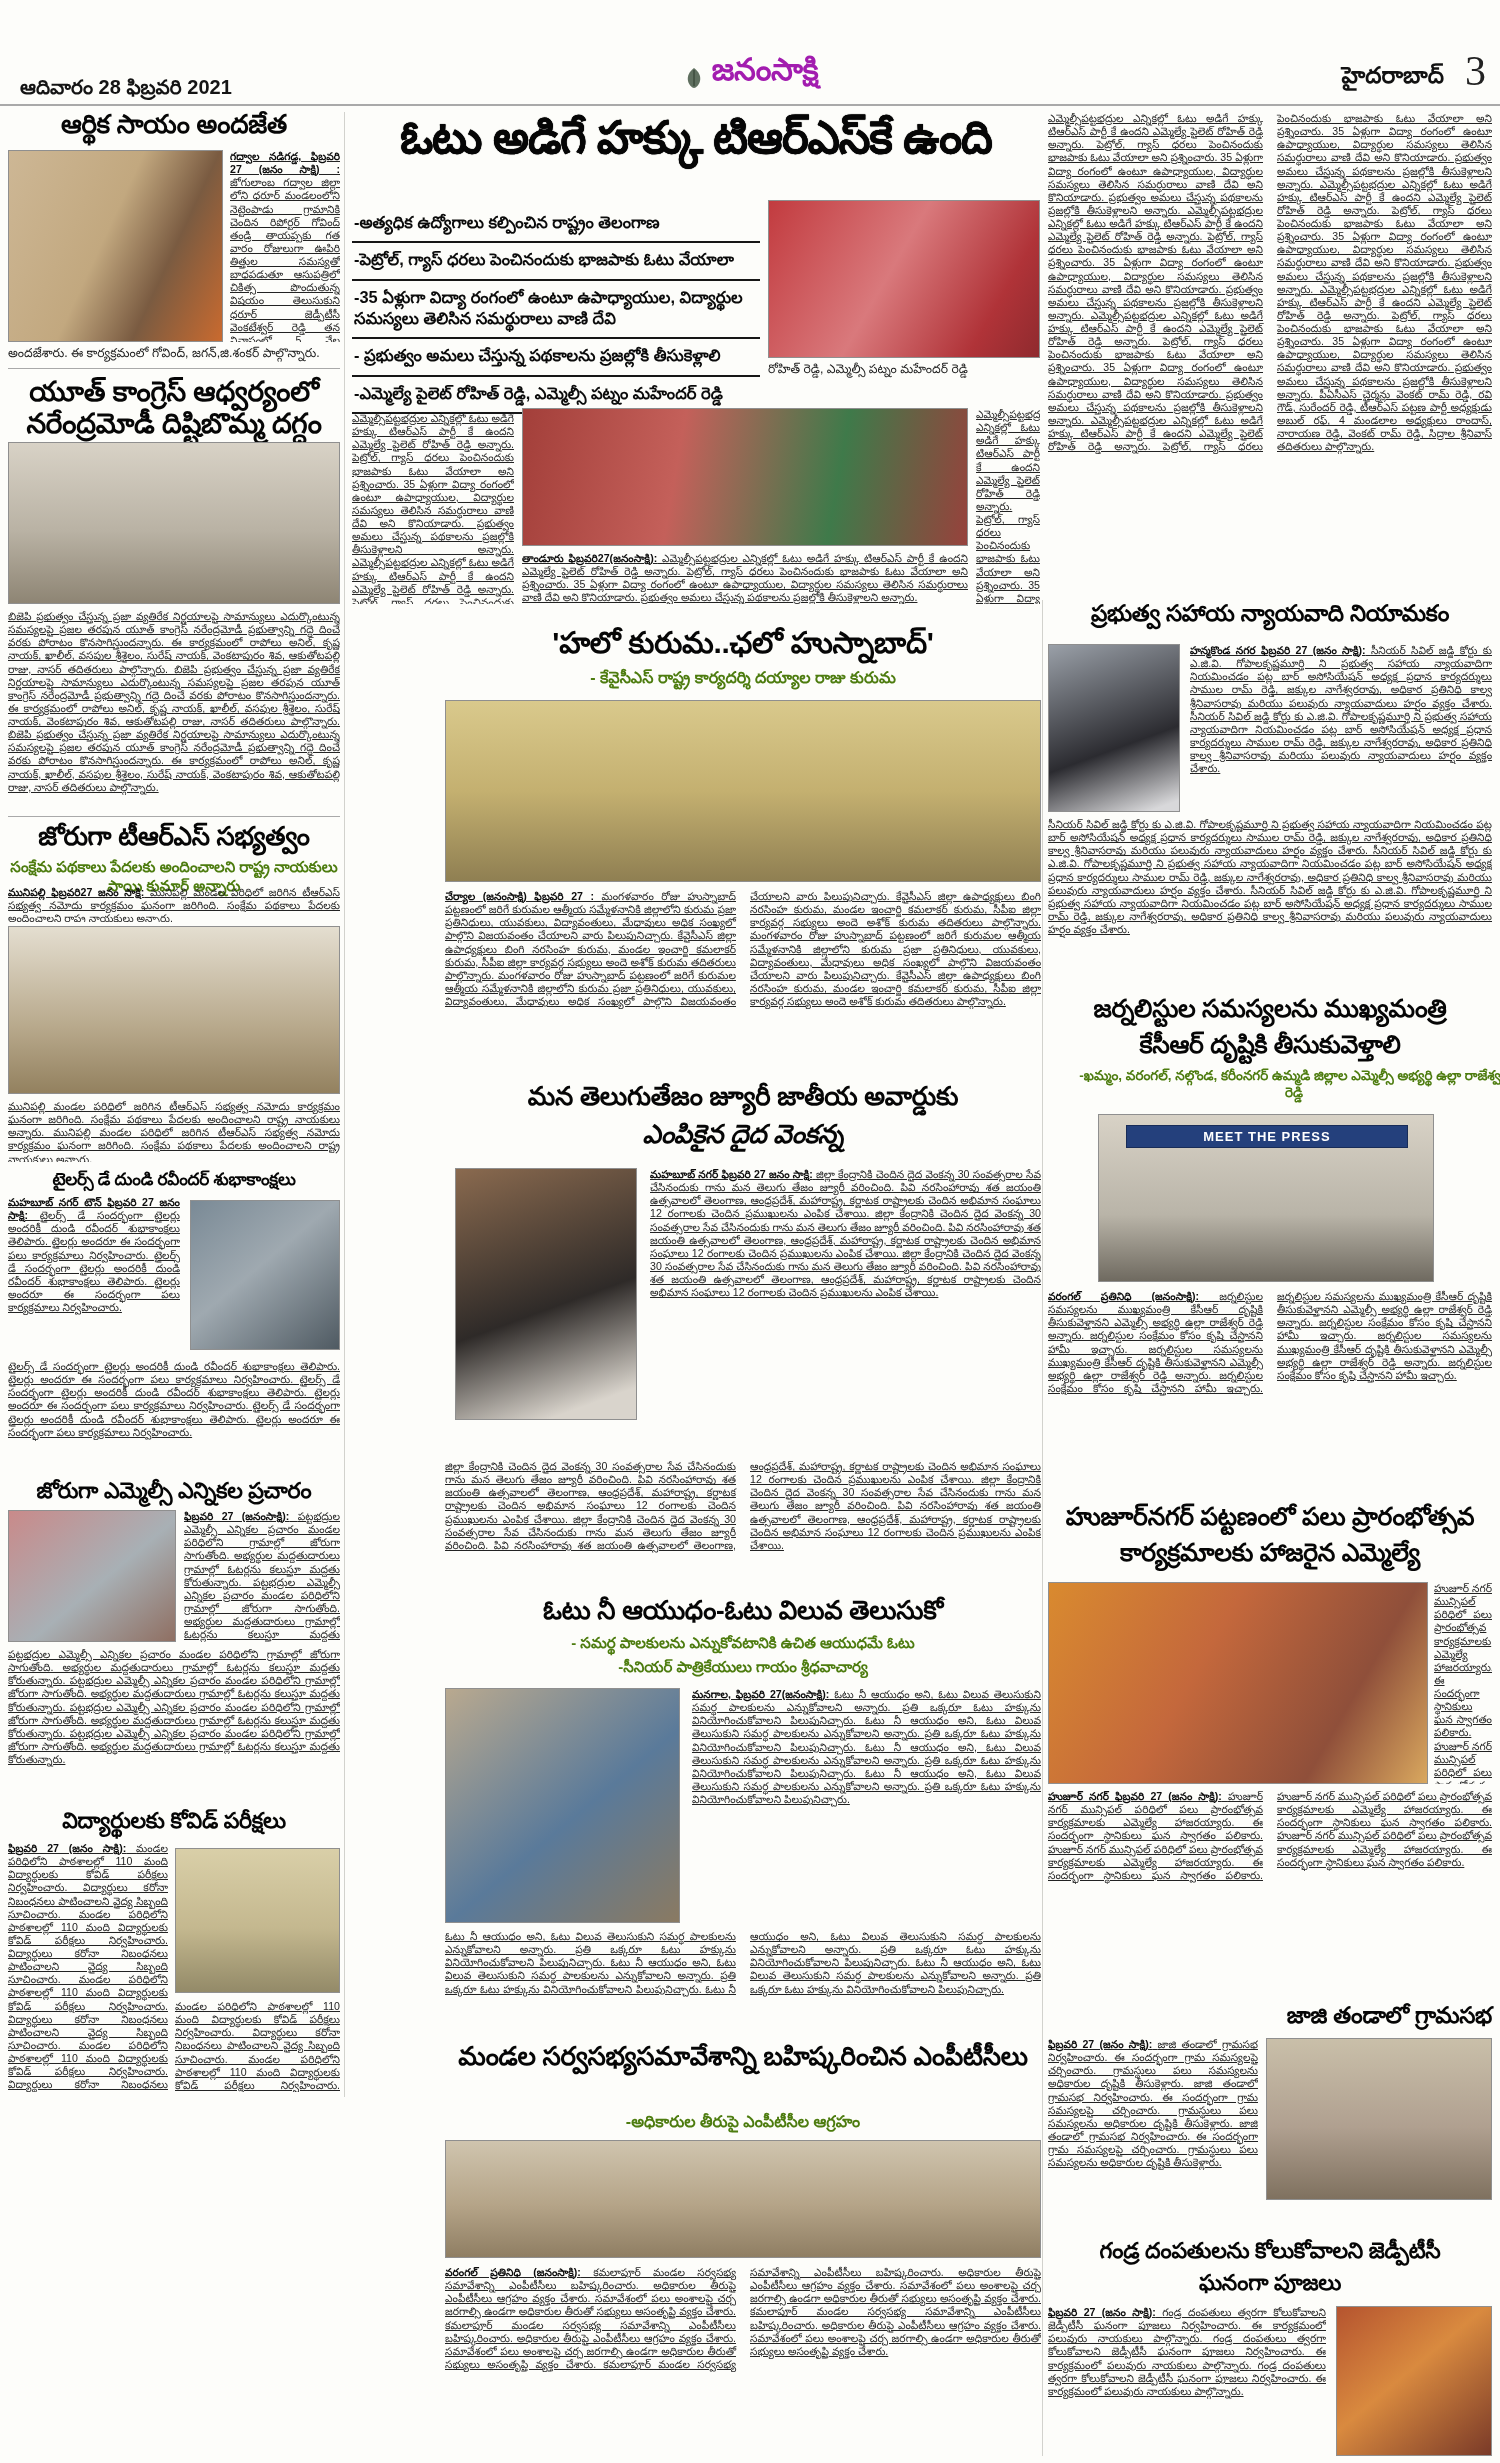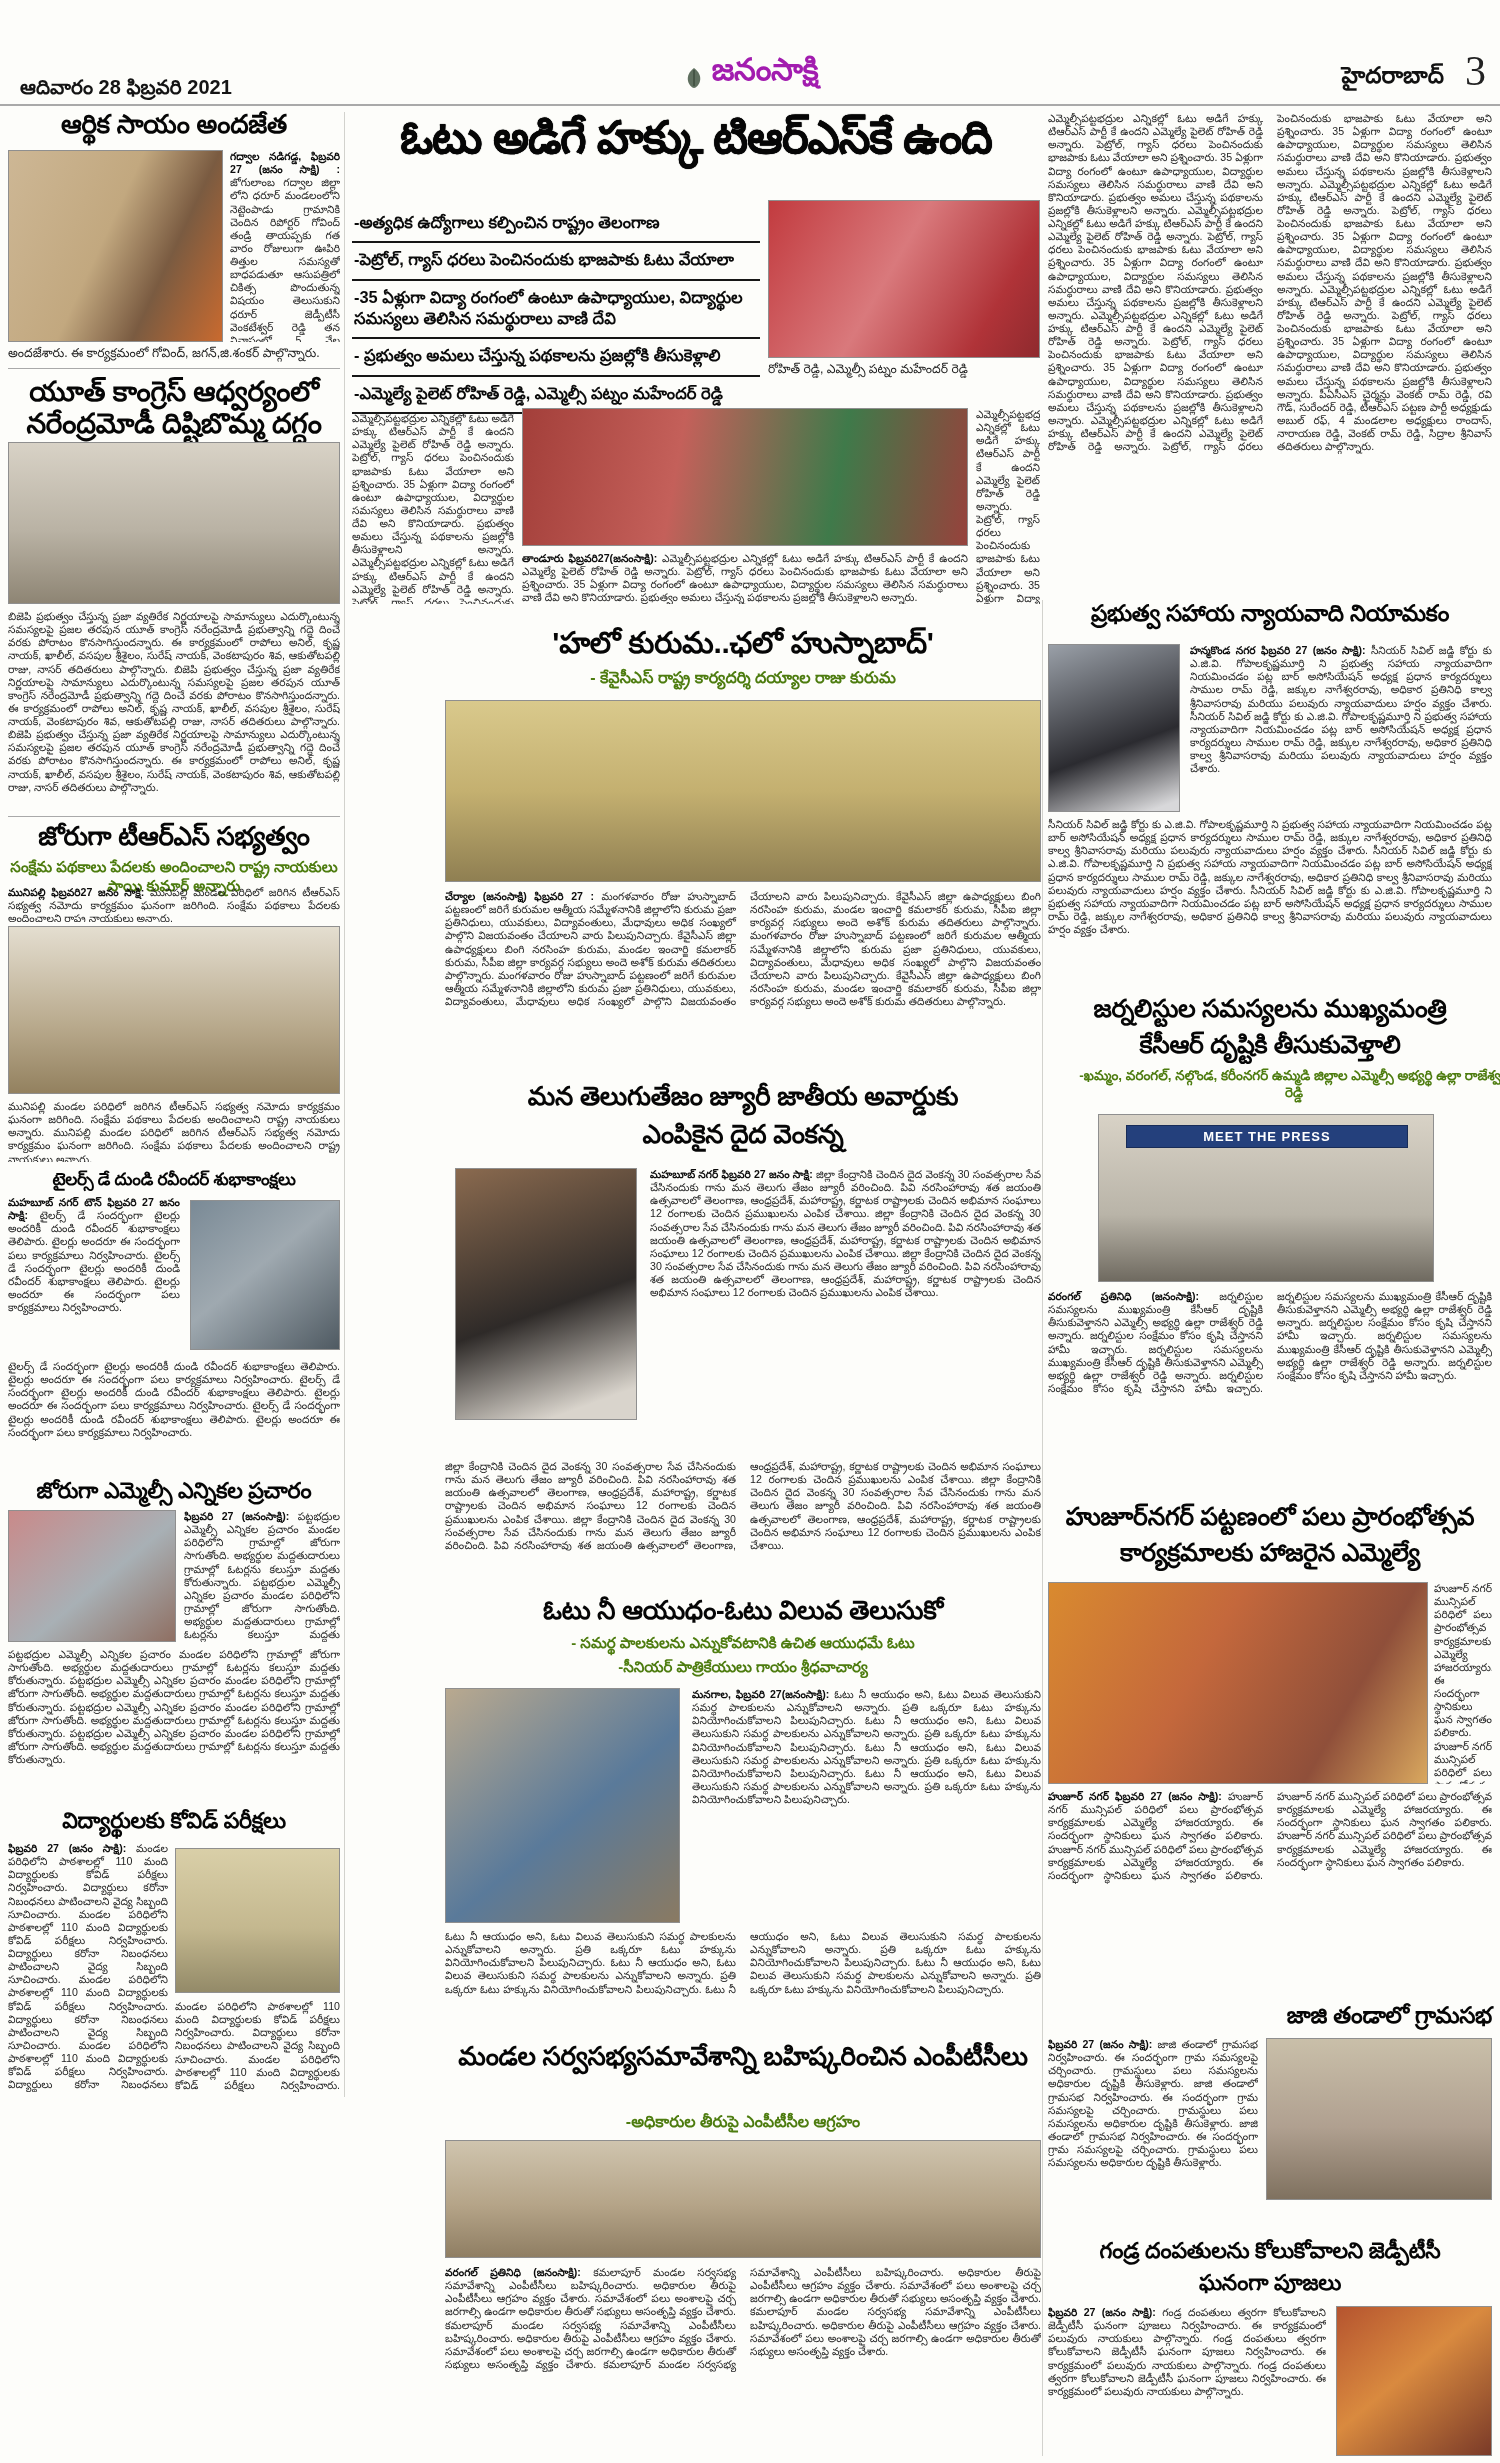--- a/index.html
+++ b/index.html
@@ -1,21 +1,21 @@
 <!DOCTYPE html>
 <html><head>
 <meta charset="utf-8">
 <style>
   html,body{margin:0;padding:0;background:#e8e8e4;font-family:"Liberation Sans",sans-serif;}
   .page{position:relative;width:1500px;height:2463px;margin:0 auto;background:#fdfdfa;overflow:hidden;}
   .abs{position:absolute;box-sizing:border-box;}
   .hl{font-weight:bold;text-align:center;color:#060606;line-height:1.14;letter-spacing:-0.3px;}
   .fat{text-shadow:0 0 .7px #000,0 0 .7px #000;}
   .sub{font-weight:bold;text-align:center;color:#4d7c0f;line-height:1.25;}
-  .bt{font-size:10.6px;line-height:1.24;text-align:justify;color:#232323;overflow:hidden;}
+  .bt{font-size:10.6px;line-height:1.24;text-align:justify;color:#232323;overflow:hidden;text-decoration:underline;}
   .dl{font-weight:bold;color:#0c0c0c;}
   .cap{font-size:12.3px;color:#1c1c1c;line-height:1.25;overflow:hidden;}
   .cols2{column-count:2;column-gap:14px;}
   .photo{border:1px solid #8f8f8f;}
   .rule{background:#a9a9a9;height:1px;}
   .vrule{background:#d2d2cd;width:1px;}
   .bullets .b{font-weight:bold;font-size:16.4px;line-height:1.3;color:#0b0b0b;padding:6px 2px 8px 2px;border-bottom:2px solid #161616;text-align:left;}
   .pressbar{position:absolute;left:8%;top:6%;width:84%;background:#24407c;color:#fff;
             font-weight:bold;font-size:13px;text-align:center;padding:3px 0;letter-spacing:1px;
             border:1px solid #182c58;}
@@ -155,21 +155,21 @@
 
   <div class="abs hl" style="left:445px;top:626px;width:596px;font-size:30px;">'హలో కురుమ..ఛలో హుస్నాబాద్'</div>
   <div class="abs sub" style="left:445px;top:668px;width:596px;font-size:16px;">- కేవైసీఎస్ రాష్ట్ర కార్యదర్శి దయ్యాల రాజు కురుమ</div>
   <div class="abs photo ph-hall" style="left:445px;top:700px;width:596px;height:182px;"></div>
   <div class="abs bt cols2" style="left:445px;top:890px;width:596px;height:184px;">
     <span class="dl">చేర్యాల (జనంసాక్షి) ఫిబ్రవరి 27 :</span>
     <span>మంగళవారం రోజు హుస్నాబాద్ పట్టణంలో జరిగే కురుమల ఆత్మీయ సమ్మేళనానికి జిల్లాలోని కురుమ ప్రజా ప్రతినిధులు, యువకులు, విద్యావంతులు, మేధావులు అధిక సంఖ్యలో పాల్గొని విజయవంతం చేయాలని వారు పిలుపునిచ్చారు. కేవైసీఎస్ జిల్లా ఉపాధ్యక్షులు బింగి నరసింహ కురుమ, మండల ఇంచార్జి కమలాకర్ కురుమ, సీపీఐ జిల్లా కార్యవర్గ సభ్యులు అందె అశోక్ కురుమ తదితరులు పాల్గొన్నారు. మంగళవారం రోజు హుస్నాబాద్ పట్టణంలో జరిగే కురుమల ఆత్మీయ సమ్మేళనానికి జిల్లాలోని కురుమ ప్రజా ప్రతినిధులు, యువకులు, విద్యావంతులు, మేధావులు అధిక సంఖ్యలో పాల్గొని విజయవంతం చేయాలని వారు పిలుపునిచ్చారు. కేవైసీఎస్ జిల్లా ఉపాధ్యక్షులు బింగి నరసింహ కురుమ, మండల ఇంచార్జి కమలాకర్ కురుమ, సీపీఐ జిల్లా కార్యవర్గ సభ్యులు అందె అశోక్ కురుమ తదితరులు పాల్గొన్నారు. మంగళవారం రోజు హుస్నాబాద్ పట్టణంలో జరిగే కురుమల ఆత్మీయ సమ్మేళనానికి జిల్లాలోని కురుమ ప్రజా ప్రతినిధులు, యువకులు, విద్యావంతులు, మేధావులు అధిక సంఖ్యలో పాల్గొని విజయవంతం చేయాలని వారు పిలుపునిచ్చారు. కేవైసీఎస్ జిల్లా ఉపాధ్యక్షులు బింగి నరసింహ కురుమ, మండల ఇంచార్జి కమలాకర్ కురుమ, సీపీఐ జిల్లా కార్యవర్గ సభ్యులు అందె అశోక్ కురుమ తదితరులు పాల్గొన్నారు.</span>
   </div>
 
   <div class="abs hl" style="left:445px;top:1082px;width:596px;font-size:26px;">మన తెలుగుతేజం జ్యూరీ జాతీయ అవార్డుకు</div>
-  <div class="abs hl" style="left:445px;top:1120px;width:596px;font-size:26px;">ఎంపికైన దైద వెంకన్న</div>
+  <div class="abs hl" style="left:445px;top:1120px;width:596px;font-size:26px;font-style:italic;">ఎంపికైన దైద వెంకన్న</div>
   <div class="abs photo ph-portrait1" style="left:455px;top:1168px;width:182px;height:252px;"></div>
   <div class="abs bt" style="left:650px;top:1168px;width:391px;height:284px;">
     <span class="dl">మహబూబ్ నగర్ ఫిబ్రవరి 27 జనం సాక్షి:</span>
     <span>జిల్లా కేంద్రానికి చెందిన దైద వెంకన్న 30 సంవత్సరాల సేవ చేసినందుకు గాను మన తెలుగు తేజం జ్యూరీ వరించింది. పివి నరసింహారావు శత జయంతి ఉత్సవాలలో తెలంగాణ, ఆంధ్రప్రదేశ్, మహారాష్ట్ర, కర్ణాటక రాష్ట్రాలకు చెందిన అభిమాన సంఘాలు 12 రంగాలకు చెందిన ప్రముఖులను ఎంపిక చేశాయి. జిల్లా కేంద్రానికి చెందిన దైద వెంకన్న 30 సంవత్సరాల సేవ చేసినందుకు గాను మన తెలుగు తేజం జ్యూరీ వరించింది. పివి నరసింహారావు శత జయంతి ఉత్సవాలలో తెలంగాణ, ఆంధ్రప్రదేశ్, మహారాష్ట్ర, కర్ణాటక రాష్ట్రాలకు చెందిన అభిమాన సంఘాలు 12 రంగాలకు చెందిన ప్రముఖులను ఎంపిక చేశాయి. జిల్లా కేంద్రానికి చెందిన దైద వెంకన్న 30 సంవత్సరాల సేవ చేసినందుకు గాను మన తెలుగు తేజం జ్యూరీ వరించింది. పివి నరసింహారావు శత జయంతి ఉత్సవాలలో తెలంగాణ, ఆంధ్రప్రదేశ్, మహారాష్ట్ర, కర్ణాటక రాష్ట్రాలకు చెందిన అభిమాన సంఘాలు 12 రంగాలకు చెందిన ప్రముఖులను ఎంపిక చేశాయి.</span>
   </div>
   <div class="abs bt cols2" style="left:445px;top:1460px;width:596px;height:126px;">
     <span>జిల్లా కేంద్రానికి చెందిన దైద వెంకన్న 30 సంవత్సరాల సేవ చేసినందుకు గాను మన తెలుగు తేజం జ్యూరీ వరించింది. పివి నరసింహారావు శత జయంతి ఉత్సవాలలో తెలంగాణ, ఆంధ్రప్రదేశ్, మహారాష్ట్ర, కర్ణాటక రాష్ట్రాలకు చెందిన అభిమాన సంఘాలు 12 రంగాలకు చెందిన ప్రముఖులను ఎంపిక చేశాయి. జిల్లా కేంద్రానికి చెందిన దైద వెంకన్న 30 సంవత్సరాల సేవ చేసినందుకు గాను మన తెలుగు తేజం జ్యూరీ వరించింది. పివి నరసింహారావు శత జయంతి ఉత్సవాలలో తెలంగాణ, ఆంధ్రప్రదేశ్, మహారాష్ట్ర, కర్ణాటక రాష్ట్రాలకు చెందిన అభిమాన సంఘాలు 12 రంగాలకు చెందిన ప్రముఖులను ఎంపిక చేశాయి. జిల్లా కేంద్రానికి చెందిన దైద వెంకన్న 30 సంవత్సరాల సేవ చేసినందుకు గాను మన తెలుగు తేజం జ్యూరీ వరించింది. పివి నరసింహారావు శత జయంతి ఉత్సవాలలో తెలంగాణ, ఆంధ్రప్రదేశ్, మహారాష్ట్ర, కర్ణాటక రాష్ట్రాలకు చెందిన అభిమాన సంఘాలు 12 రంగాలకు చెందిన ప్రముఖులను ఎంపిక చేశాయి.</span>
   </div>
 
   <div class="abs hl" style="left:445px;top:1596px;width:596px;font-size:26px;">ఓటు నీ ఆయుధం-ఓటు విలువ తెలుసుకో</div>

